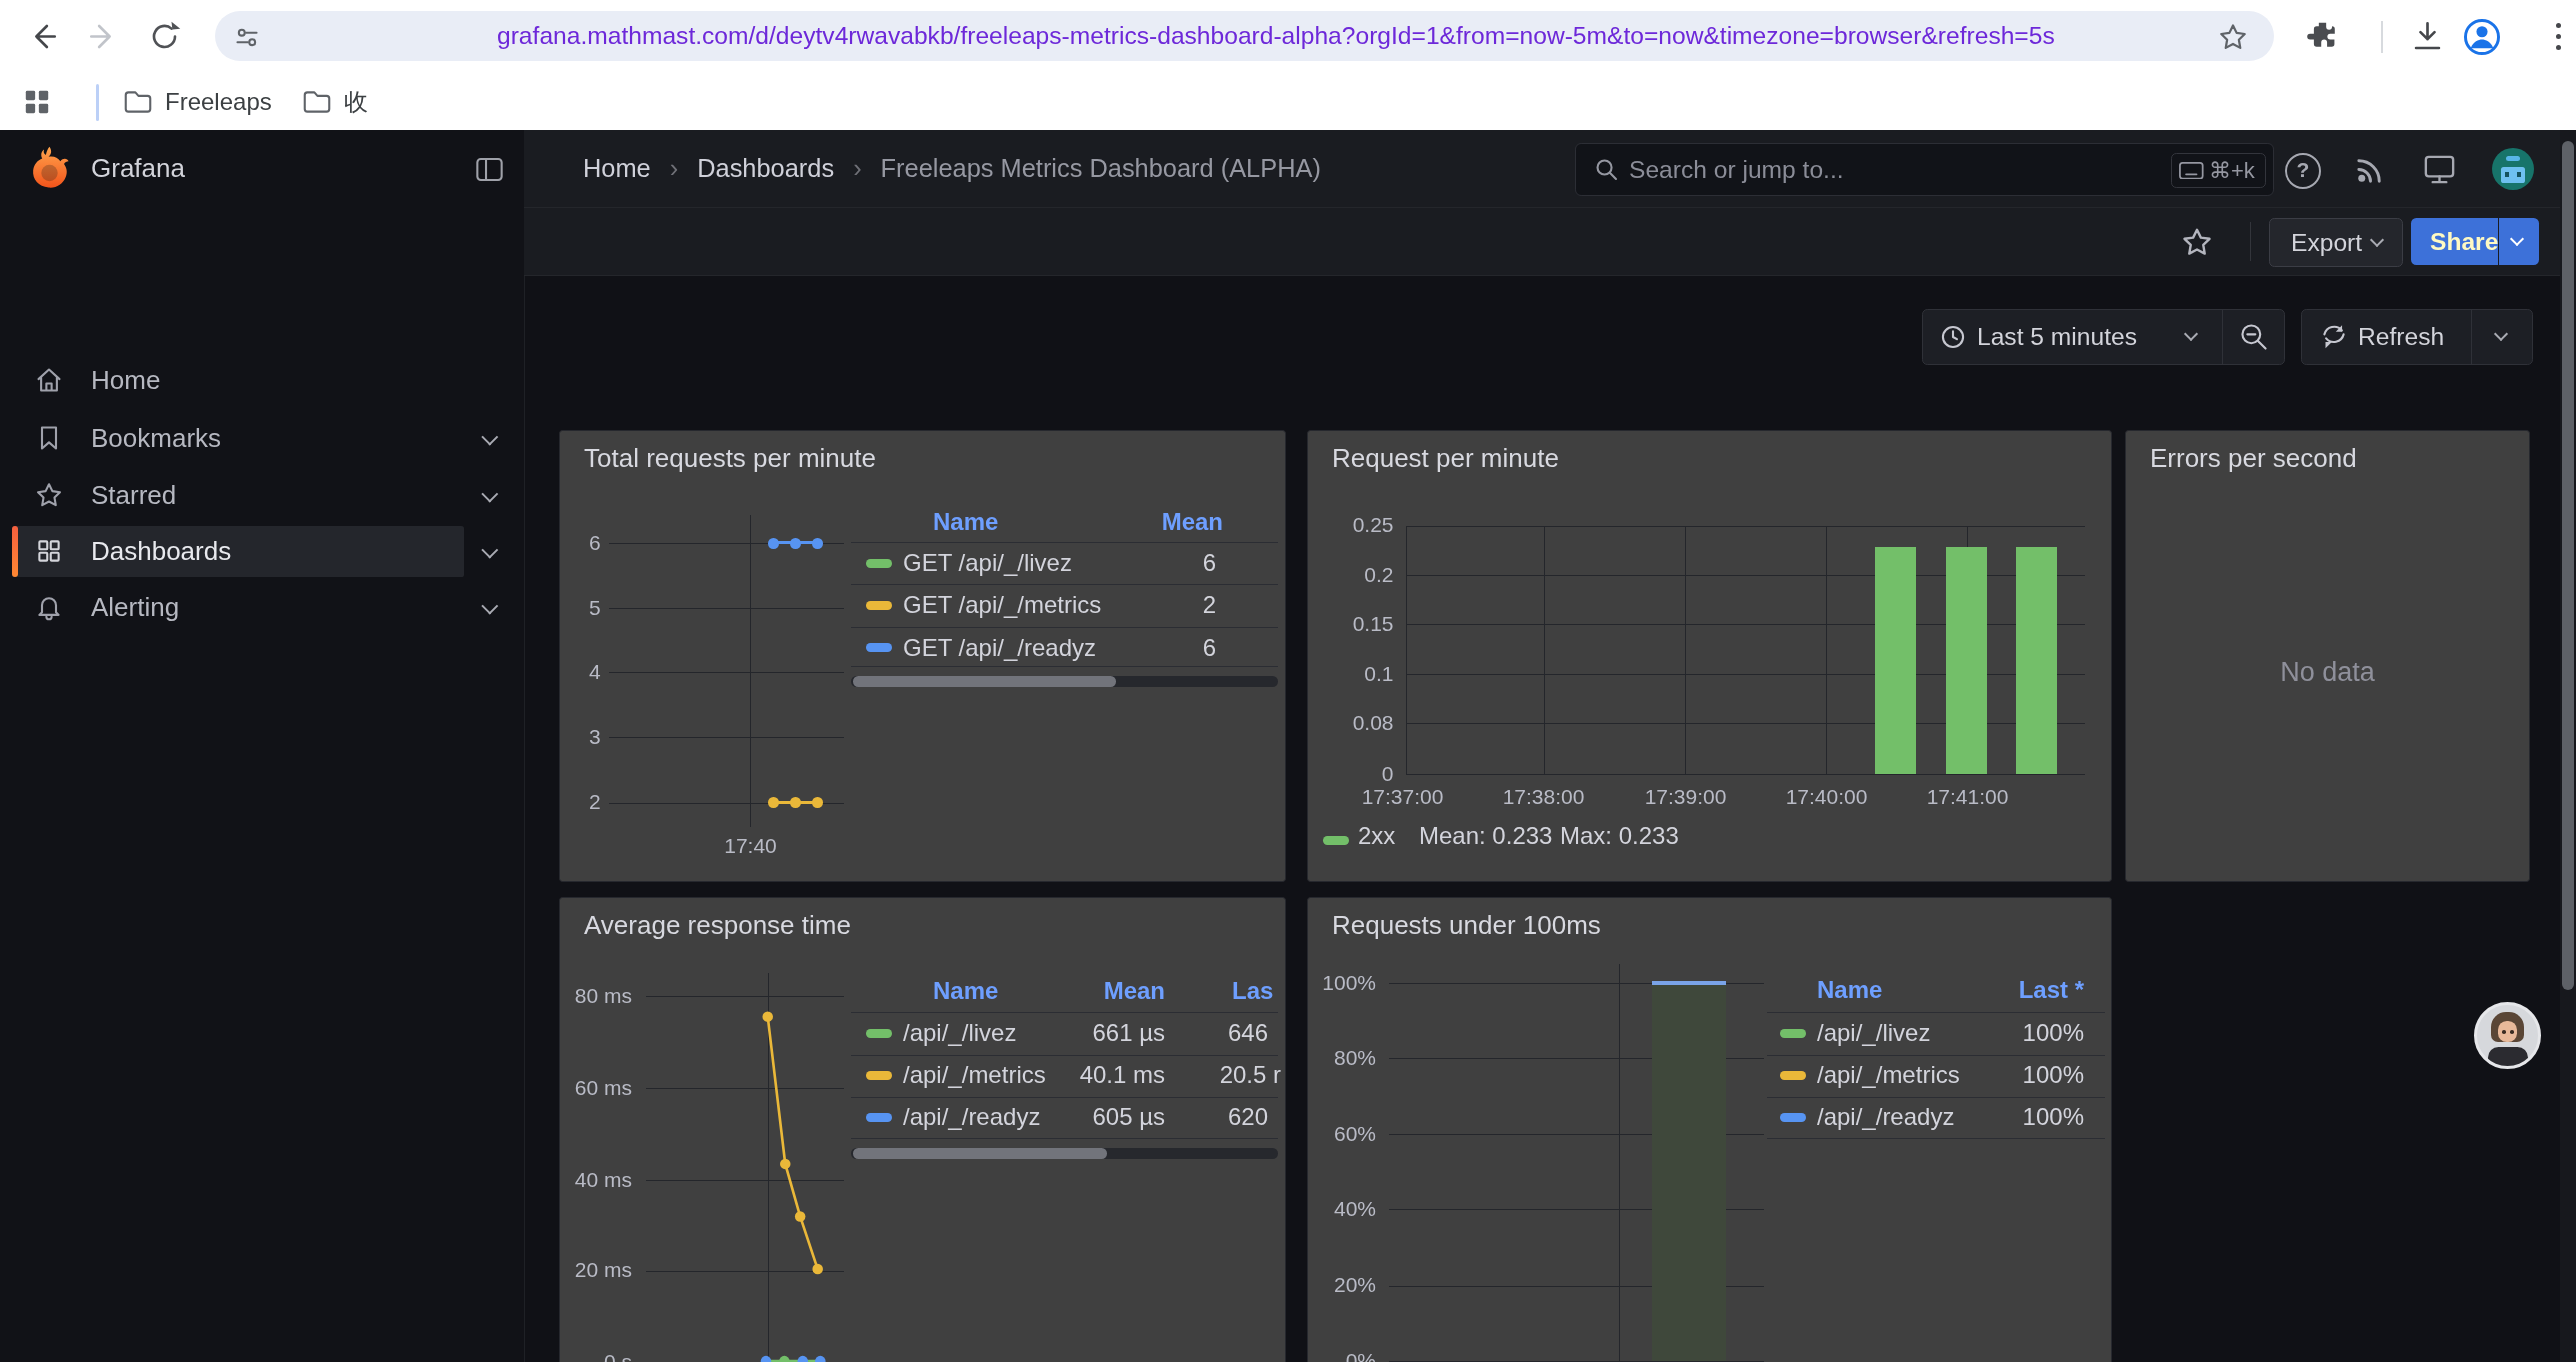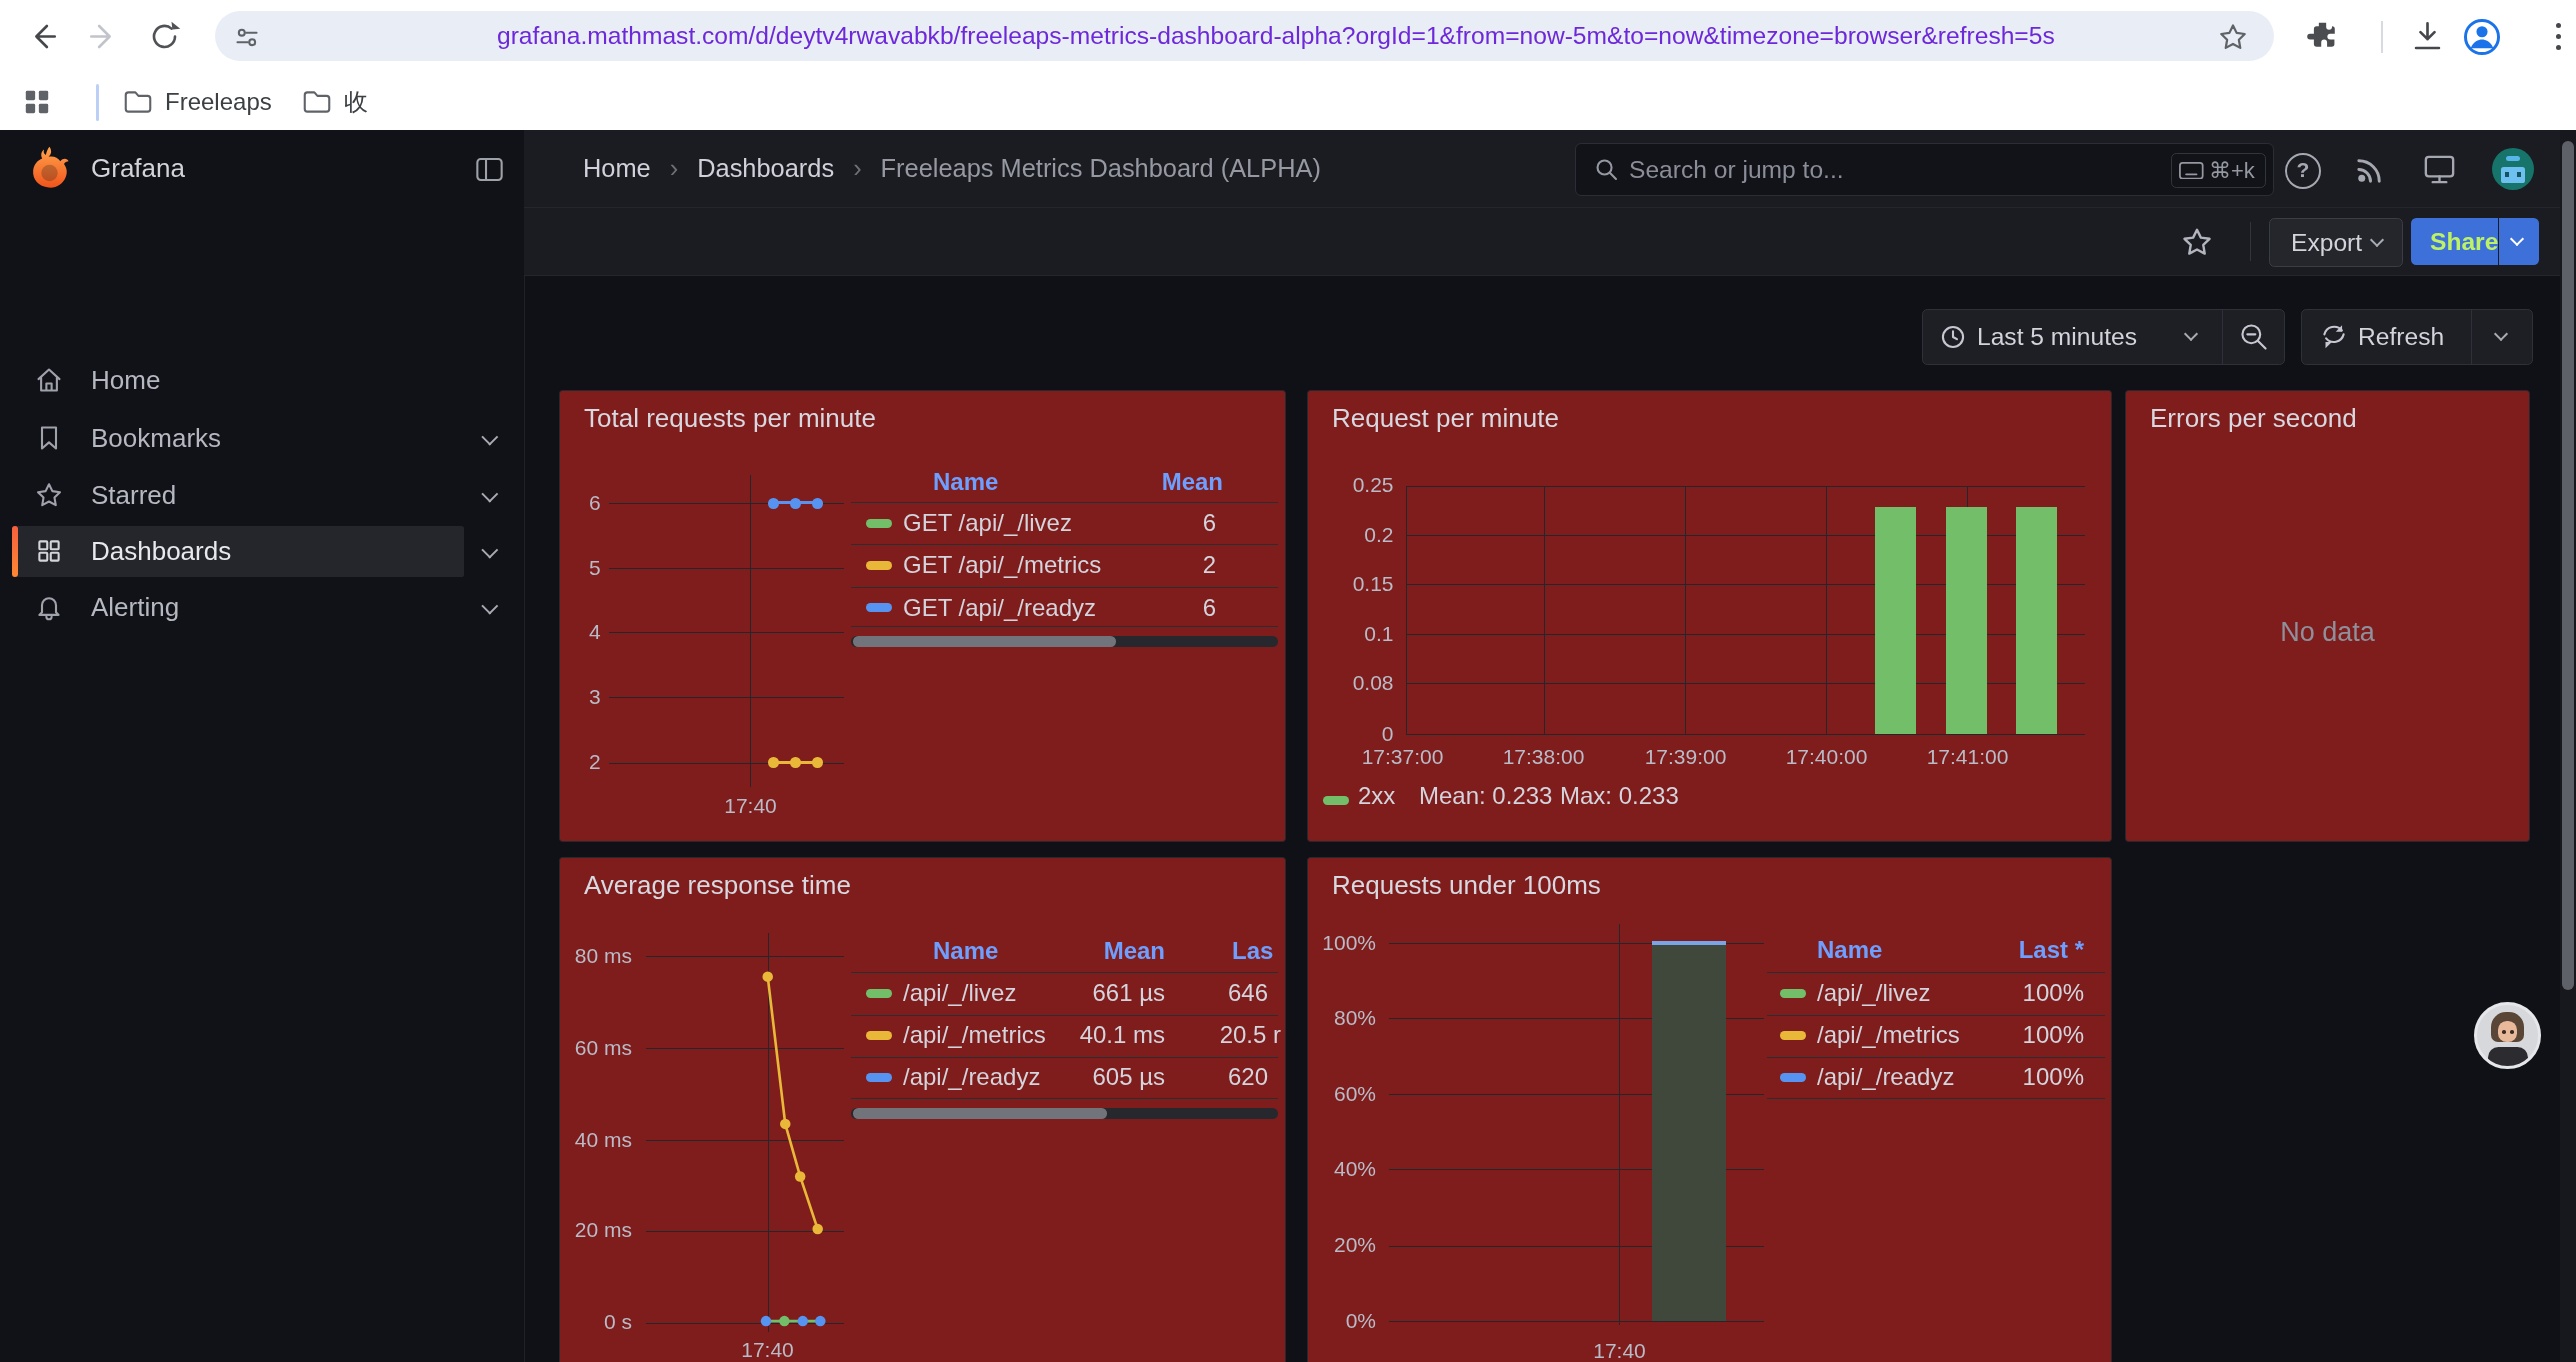--- a/index.html
+++ b/index.html
@@ -14,21 +14,21 @@
   .urlpill{left:215px;top:11.4px;width:2059px;height:50px;border-radius:25.4px;background:#e9edf6;}
   .urltext{left:282px;top:0;height:50px;line-height:50px;font-size:24.6px;color:#6d28d9;white-space:nowrap;}
   .bk-label{font-size:24px;color:#3c4043;line-height:57px;}
   
   .side{left:0;top:130px;width:524px;height:1233px;background:#111217;border-right:0.9px solid #1f2126;}
   .navrow{left:524px;top:130px;width:2052px;height:77px;background:#1a1c21;border-bottom:0.9px solid #24262b;}
   .toolrow{left:524px;top:208px;width:2052px;height:67px;background:#1a1c21;border-bottom:0.9px solid #24262b;}
   .sideitem{position:absolute;left:0;width:524px;height:51px;}
   .sideitem .lbl{position:absolute;left:91px;top:0;height:51px;line-height:51px;font-size:26px;color:#b6b8c1;}
   .sideitem .icon{position:absolute;left:35px;top:11.4px;color:#9fa1ab;}
-  .panel{position:absolute;background:#7f1d1d;border:0.9px solid #26282e;border-radius:3.5px;overflow:hidden;}
+  .panel{position:absolute;background:#404040;border:0.9px solid #26282e;border-radius:3.5px;overflow:hidden;margin-top:40px;}
   .ptitle{position:absolute;left:24px;top:12.3px;font-size:26px;font-weight:500;color:#d8d9e0;white-space:nowrap;}
   .yl{position:absolute;color:#b9bbc6;font-size:21px;line-height:24.6px;text-align:right;white-space:nowrap;}
   .xl{position:absolute;color:#b9bbc6;font-size:21px;text-align:center;white-space:nowrap;}
   .gl{position:absolute;background:#24262b;height:0.9px;}
   .vgl{position:absolute;background:#24262b;width:0.9px;}
   .pill{position:absolute;width:26px;height:8.8px;border-radius:4.4px;}
   .sep{position:absolute;height:0.9px;background:#2b2d33;}
   .legtxt{position:absolute;color:#d3d4dc;font-size:24px;line-height:42px;white-space:nowrap;}
   .hdr{color:#6e9fff;font-weight:700;}
   .dot{position:absolute;width:10.5px;height:10.5px;border-radius:50%;}
@@ -213,21 +213,21 @@
   <div class="abs toolrow">
     <svg class="abs" style="left:1657px;top:17.5px;color:#b3b5be;" width="32" height="32" viewBox="0 0 24 24">
         <path class="ic" style="stroke-width:1.8" d="M12 2.8l2.9 5.9 6.5.9-4.7 4.6 1.1 6.5L12 17.6 6.2 20.7l1.1-6.5L2.6 9.6l6.5-.9z"></path>
       </svg>
     <div class="abs" style="left:1726px;top:14px;width:0.9px;height:39px;background:#33353b;"></div>
     <div class="abs" style="left:1745px;top:9.6px;width:132px;height:47px;background:#24262c;border:0.9px solid #3b3d45;border-radius:5.3px;">
       <span class="abs" style="left:21px;top:0;line-height:47px;font-size:24.6px;color:#d3d4db;">Export</span>
       <span class="chv abs" style="left:102px;top:16px;width:8px;height:8px;"></span>
     </div>
     <div class="abs" style="left:1887px;top:9.6px;width:87px;height:47px;background:#3D71D9;border-radius:5.3px 0 0 5.3px;">
-      <span class="abs" style="left:19px;top:0;line-height:47px;font-size:24.6px;font-weight:700;color:#bef264;">Share</span>
+      <span class="abs" style="left:19px;top:0;line-height:47px;font-size:24.6px;font-weight:700;color:#fef9c3;">Share</span>
     </div>
     <div class="abs" style="left:1975px;top:9.6px;width:40px;height:47px;background:#3D71D9;border-radius:0 5.3px 5.3px 0;">
       <span class="chv abs" style="left:13px;top:16px;width:8px;height:8px;border-color:#fff;"></span>
     </div>
   </div>
 
   <div class="abs btn" style="left:1922px;top:309px;width:361px;height:54px;">
     <div class="abs" style="left:0;top:0;width:299px;height:54px;">
       <svg class="abs" style="left:16px;top:13px;color:#c6c7d0;" width="28" height="28" viewBox="0 0 32 32">
           <circle cx="16" cy="16" r="11.5" class="ic"></circle>

